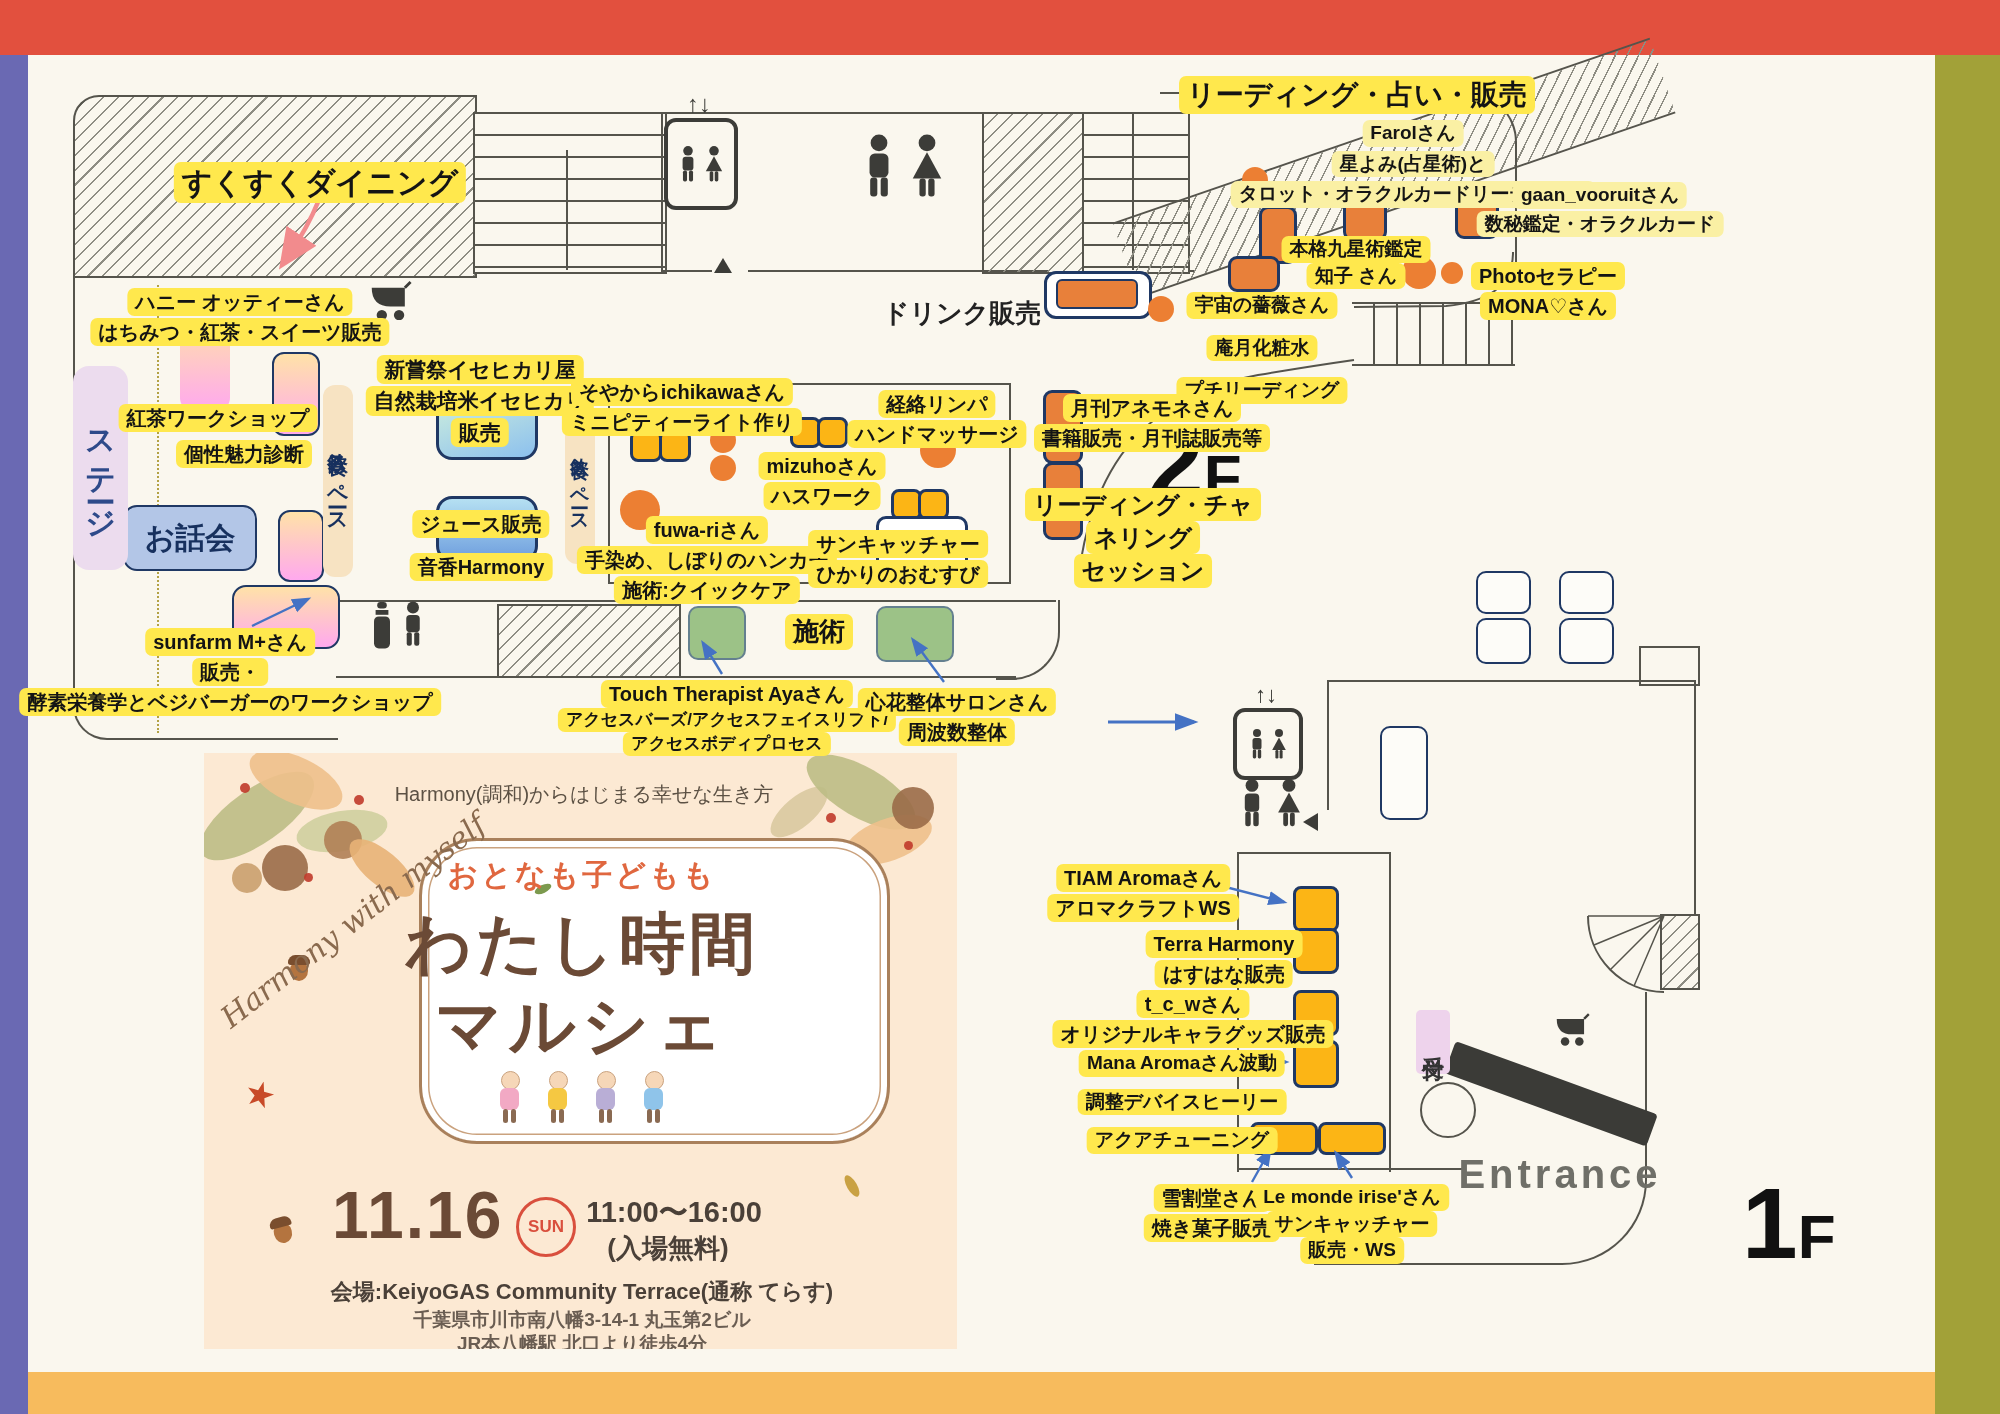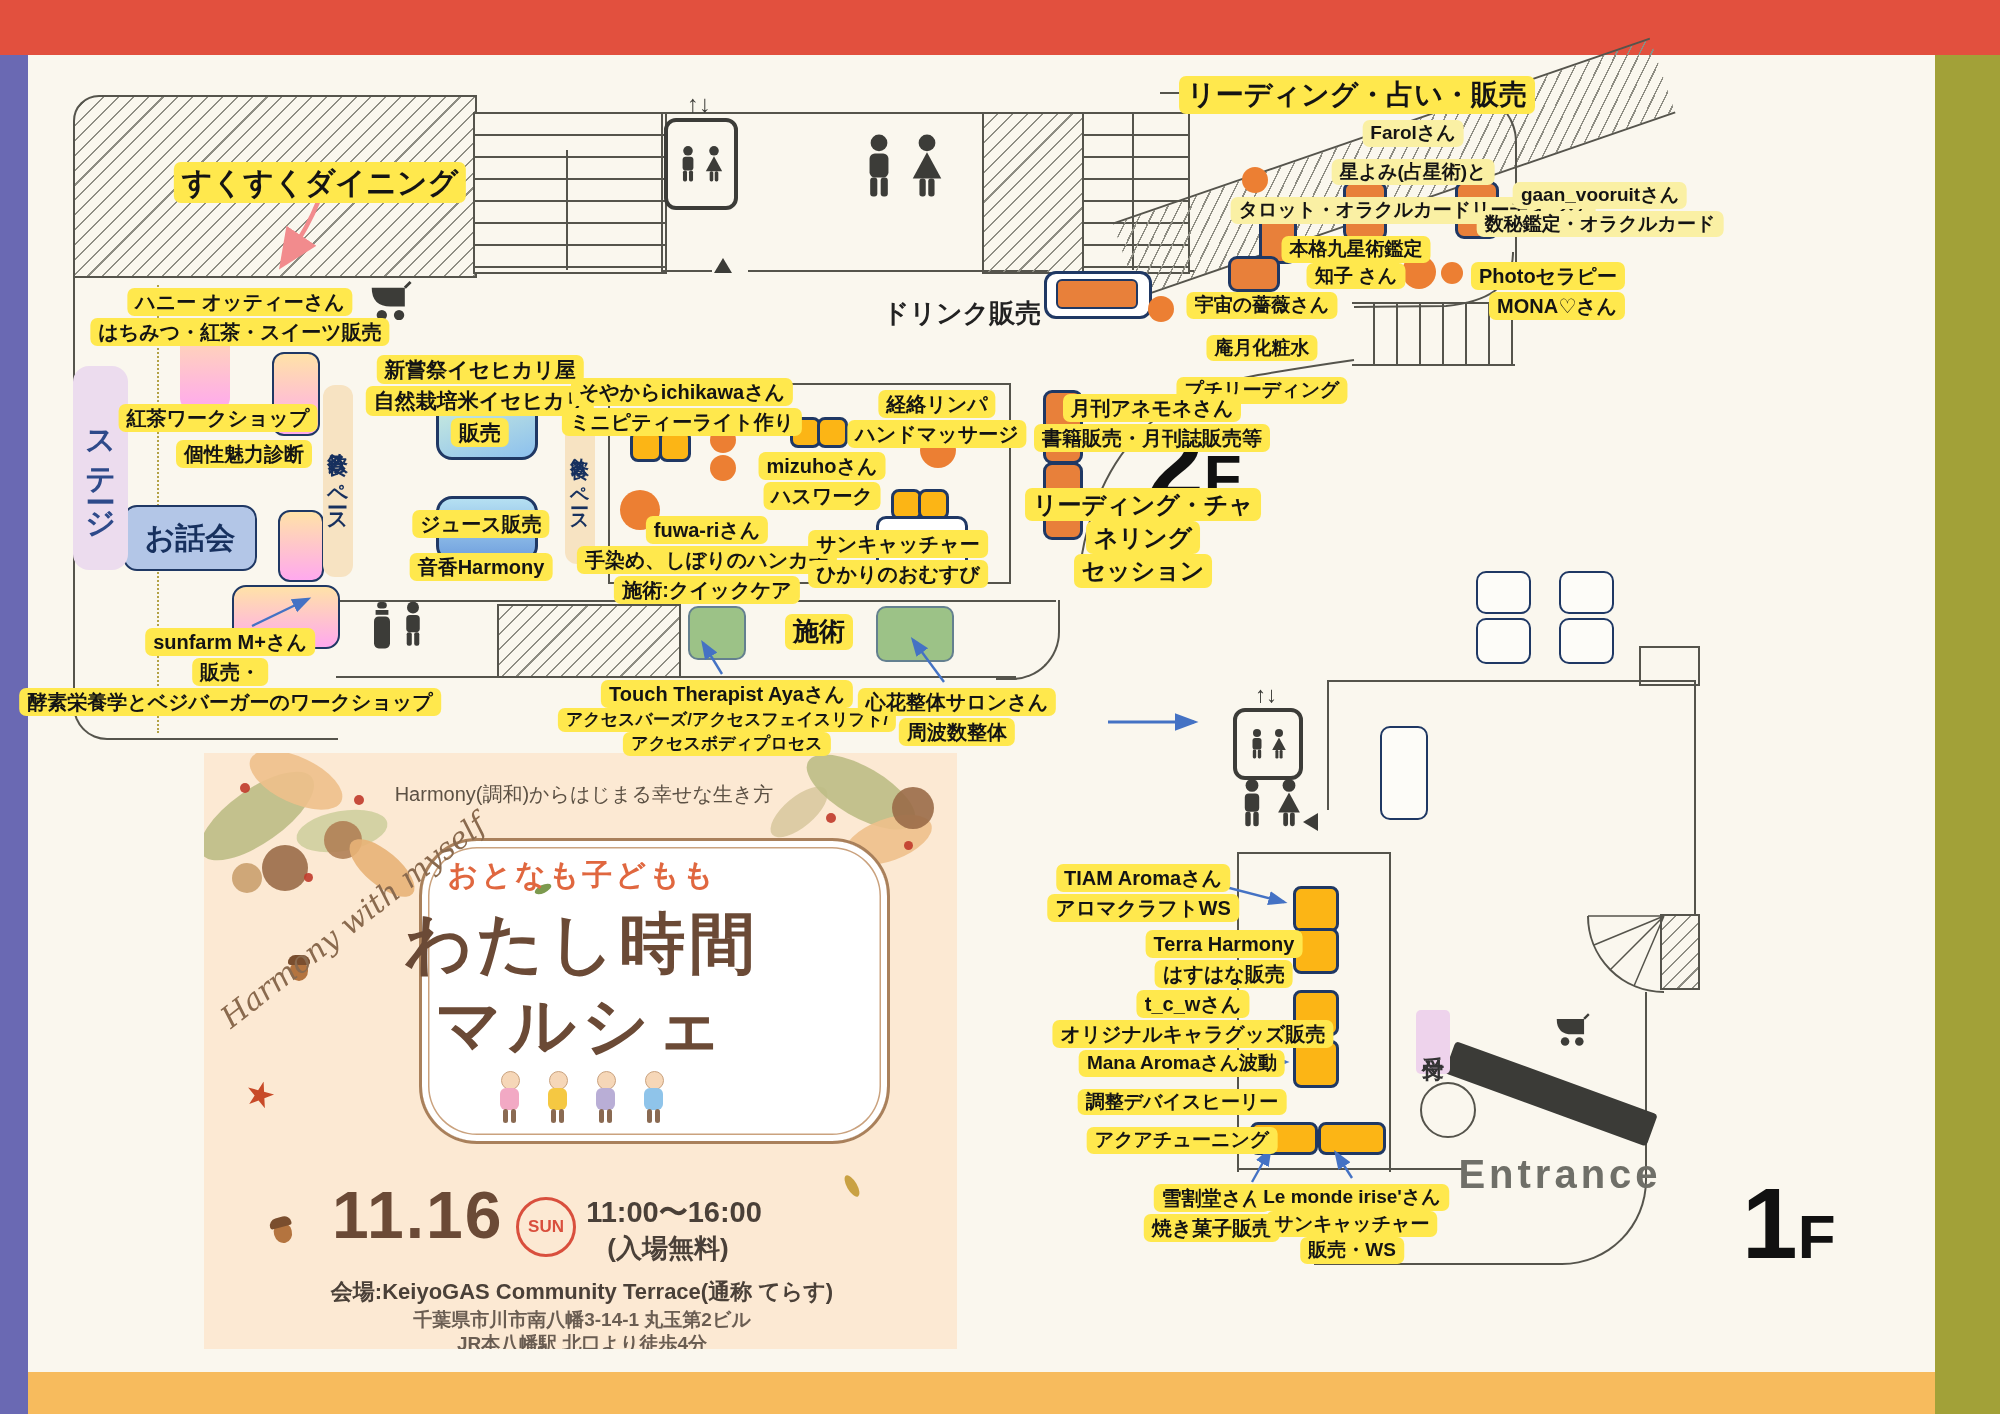--- a/index.html
+++ b/index.html
@@ -315,34 +315,34 @@
     <span class="hl">手染め、しぼりのハンカチ</span>
     <span class="hl">施術:クイックケア</span>
   </div>
   <div class="lb" style="left:898px;top:530px;">
     <span class="hl">サンキャッチャー</span>
     <span class="hl">ひかりのおむすび</span>
   </div>
   <div class="lb" style="left:1357px;top:76px;align-items:flex-end;">
     <span class="hl s28">リーディング・占い・販売</span>
   </div>
-  <div class="lb" style="left:1413px;top:120px;gap:12px;text-align:right;">
+  <div class="lb" style="left:1413px;top:120px;gap:4px;text-align:right;">
     <span class="hl hp s19">Farolさん</span>
     <span class="hl hp s19">星よみ(占星術)と</span>
     <span class="hl hp s19">タロット・オラクルカードリーディング</span>
   </div>
   <div class="lb" style="left:1600px;top:182px;">
     <span class="hl hp s19">gaan_vooruitさん</span>
     <span class="hl hp s19">数秘鑑定・オラクルカード</span>
   </div>
   <div class="lb" style="left:1356px;top:236px;gap:0;">
     <span class="hl s19">本格九星術鑑定</span>
     <span class="hl s19">知子 さん</span>
   </div>
-  <div class="lb" style="left:1548px;top:262px;align-items:flex-end;">
+  <div class="lb" style="left:1548px;top:262px;">
     <span class="hl">Photoセラピー</span>
     <span class="hl">MONA♡さん</span>
   </div>
   <div class="lb" style="left:1262px;top:292px;gap:16px;">
     <span class="hl s19">宇宙の薔薇さん</span>
     <span class="hl s19">庵月化粧水</span>
     <span class="hl s19">プチリーディング</span>
   </div>
   <div class="lb" style="left:1152px;top:394px;">
     <span class="hl">月刊アネモネさん</span>

